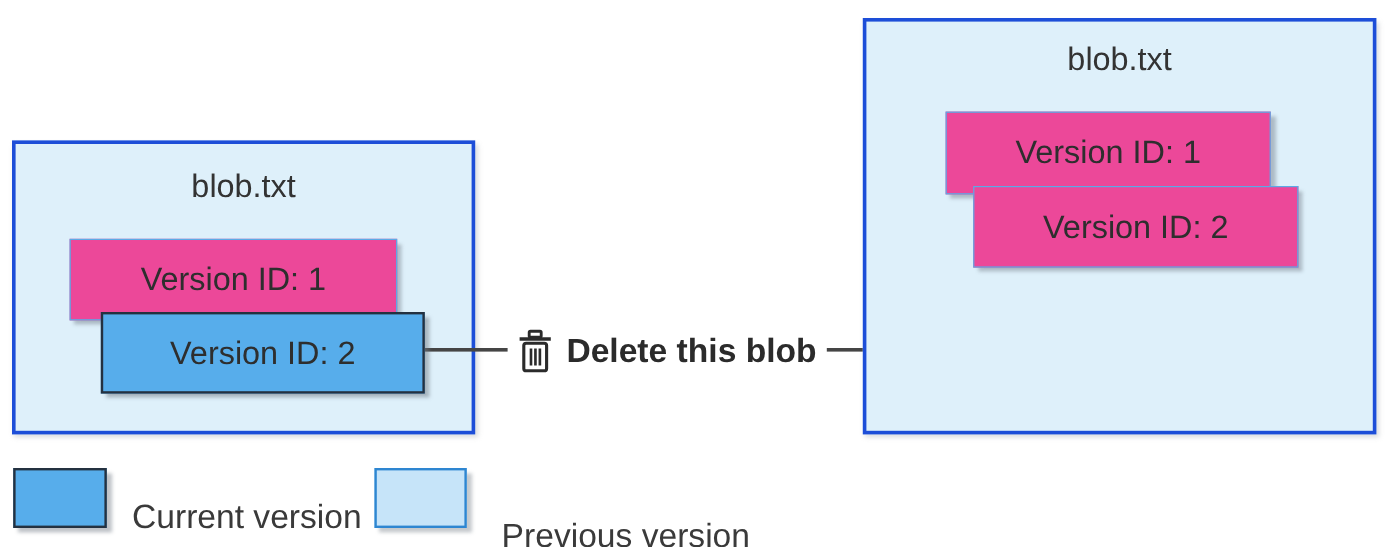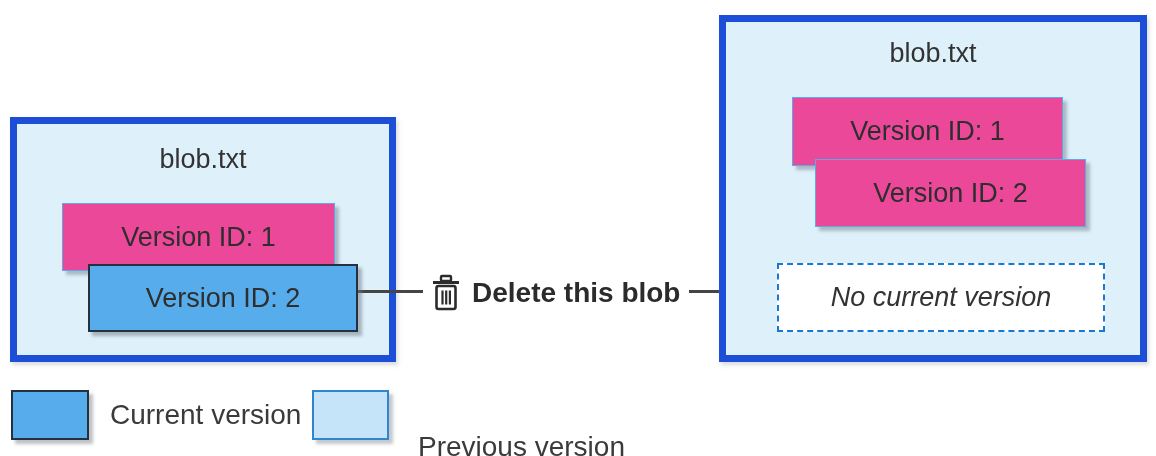--- a/index.html
+++ b/index.html
@@ -2,21 +2,21 @@
 <html><head>
 <meta charset="utf-8">
 <style>
   * { margin:0; padding:0; box-sizing:border-box; }
   body { background:#ffffff; font-family:"Liberation Sans","DejaVu Sans",sans-serif; }
   #canvas {
     position:relative; width:1156px; height:456px; background:#ffffff;
     color:#333333; overflow:hidden;
   }
   .container {
-    position:absolute; background:#def0fa; border:7px solid #1d4ed8;
+    position:absolute; background:#def0fa; border:3px solid #1d4ed8;
     box-shadow:2px 3px 4px rgba(150,155,160,0.35);
   }
   #before-container { left:10px; top:117px; width:386px; height:245px; }
   #after-container  { left:719px; top:15px;  width:428px; height:347px; }
   .blob-title {
     position:absolute; left:0; width:100%; text-align:center;
     font-size:27px; color:#333333; line-height:1.1;
   }
   #before-container .blob-title { top:21px; }
   #after-container  .blob-title { top:17px; }
@@ -63,21 +63,21 @@
   }
   #legend-swatch-previous {
     left:312px; top:390px; width:77px; height:50px;
     background:#c6e4f9; border:2px solid #2e86d1;
     box-shadow:4px 4px 3px rgba(110,120,130,0.4);
   }
   .legend-label {
     position:absolute; top:401px; font-size:28px; color:#3a3a3a;
     line-height:28px; white-space:nowrap;
   }
-  #legend-label-current  { left:110px; }
+  #legend-label-current  { left:110px;margin-top:16px; }
   #legend-label-previous { left:418px;margin-top:32px; }
 </style>
 </head>
 <body>
 
 <div id="canvas">
 
   <div class="container" id="before-container">
     <div class="blob-title">blob.txt</div>
     <div class="version-box previous" id="before-v1">Version ID: 1</div>
@@ -96,21 +96,20 @@
     </svg>
   </div>
   <div id="action-label">Delete this blob</div>
   <div class="h-line" id="arrow-line"></div>
   <div id="arrow-head"></div>
 
   <div class="container" id="after-container">
     <div class="blob-title">blob.txt</div>
     <div class="version-box previous" id="after-v1">Version ID: 1</div>
     <div class="version-box previous" id="after-v2">Version ID: 2</div>
-    <div id="no-current-box">No current version</div>
   </div>
 
   <div class="legend-swatch" id="legend-swatch-current"></div>
   <div class="legend-label" id="legend-label-current">Current version</div>
   <div class="legend-swatch" id="legend-swatch-previous"></div>
   <div class="legend-label" id="legend-label-previous">Previous version</div>
 
 </div>
 
 </body></html>

